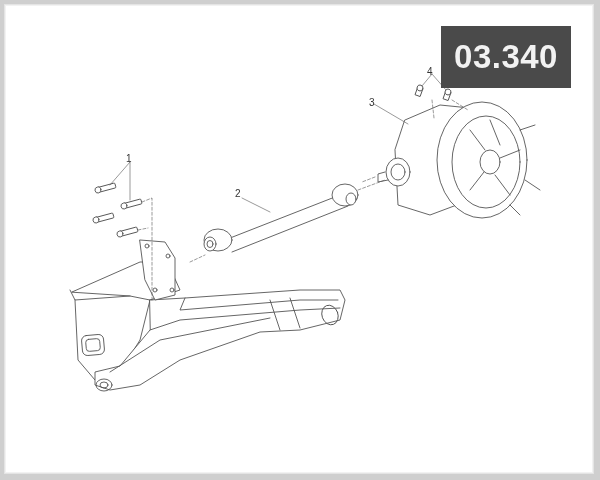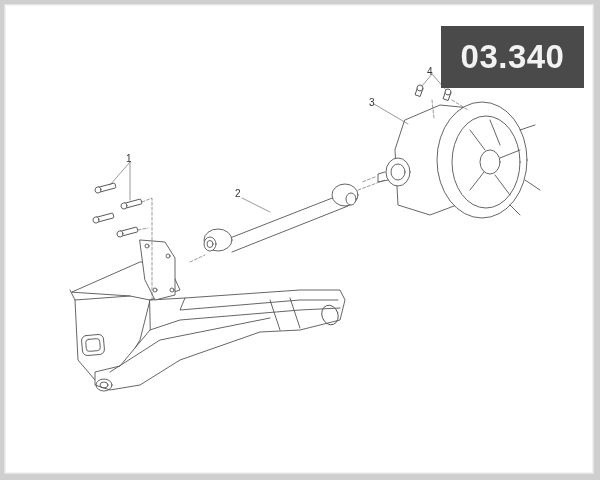--- a/index.html
+++ b/index.html
@@ -7,21 +7,21 @@
     .frame {
       position: absolute; left: 0; top: 0; width: 600px; height: 480px;
       background: #cfcfcf;
     }
     .inner {
       position: absolute; left: 4px; top: 4px; width: 590px; height: 470px;
       background: #ffffff; border: 1px solid #e4e4e4;
       box-shadow: inset 0 0 0 1px #f2f2f2;
     }
     .code-badge {
-      position: absolute; left: 441px; top: 26px; width: 143px; height: 62px;
+      position: absolute; left: 441px; top: 26px; width: 130px; height: 62px;
       background: #4a4a4a; color: #f2f2f2;
       font-family: "Liberation Sans", sans-serif; font-weight: bold;
       font-size: 33px; line-height: 62px; text-align: center; letter-spacing: 0.5px;
     }
     svg.diagram { position: absolute; left: 0; top: 0; }
     .callout {
       position: absolute; font-family: "Liberation Sans", sans-serif;
       font-size: 10px; color: #333; line-height: 10px;
     }
   </style>

